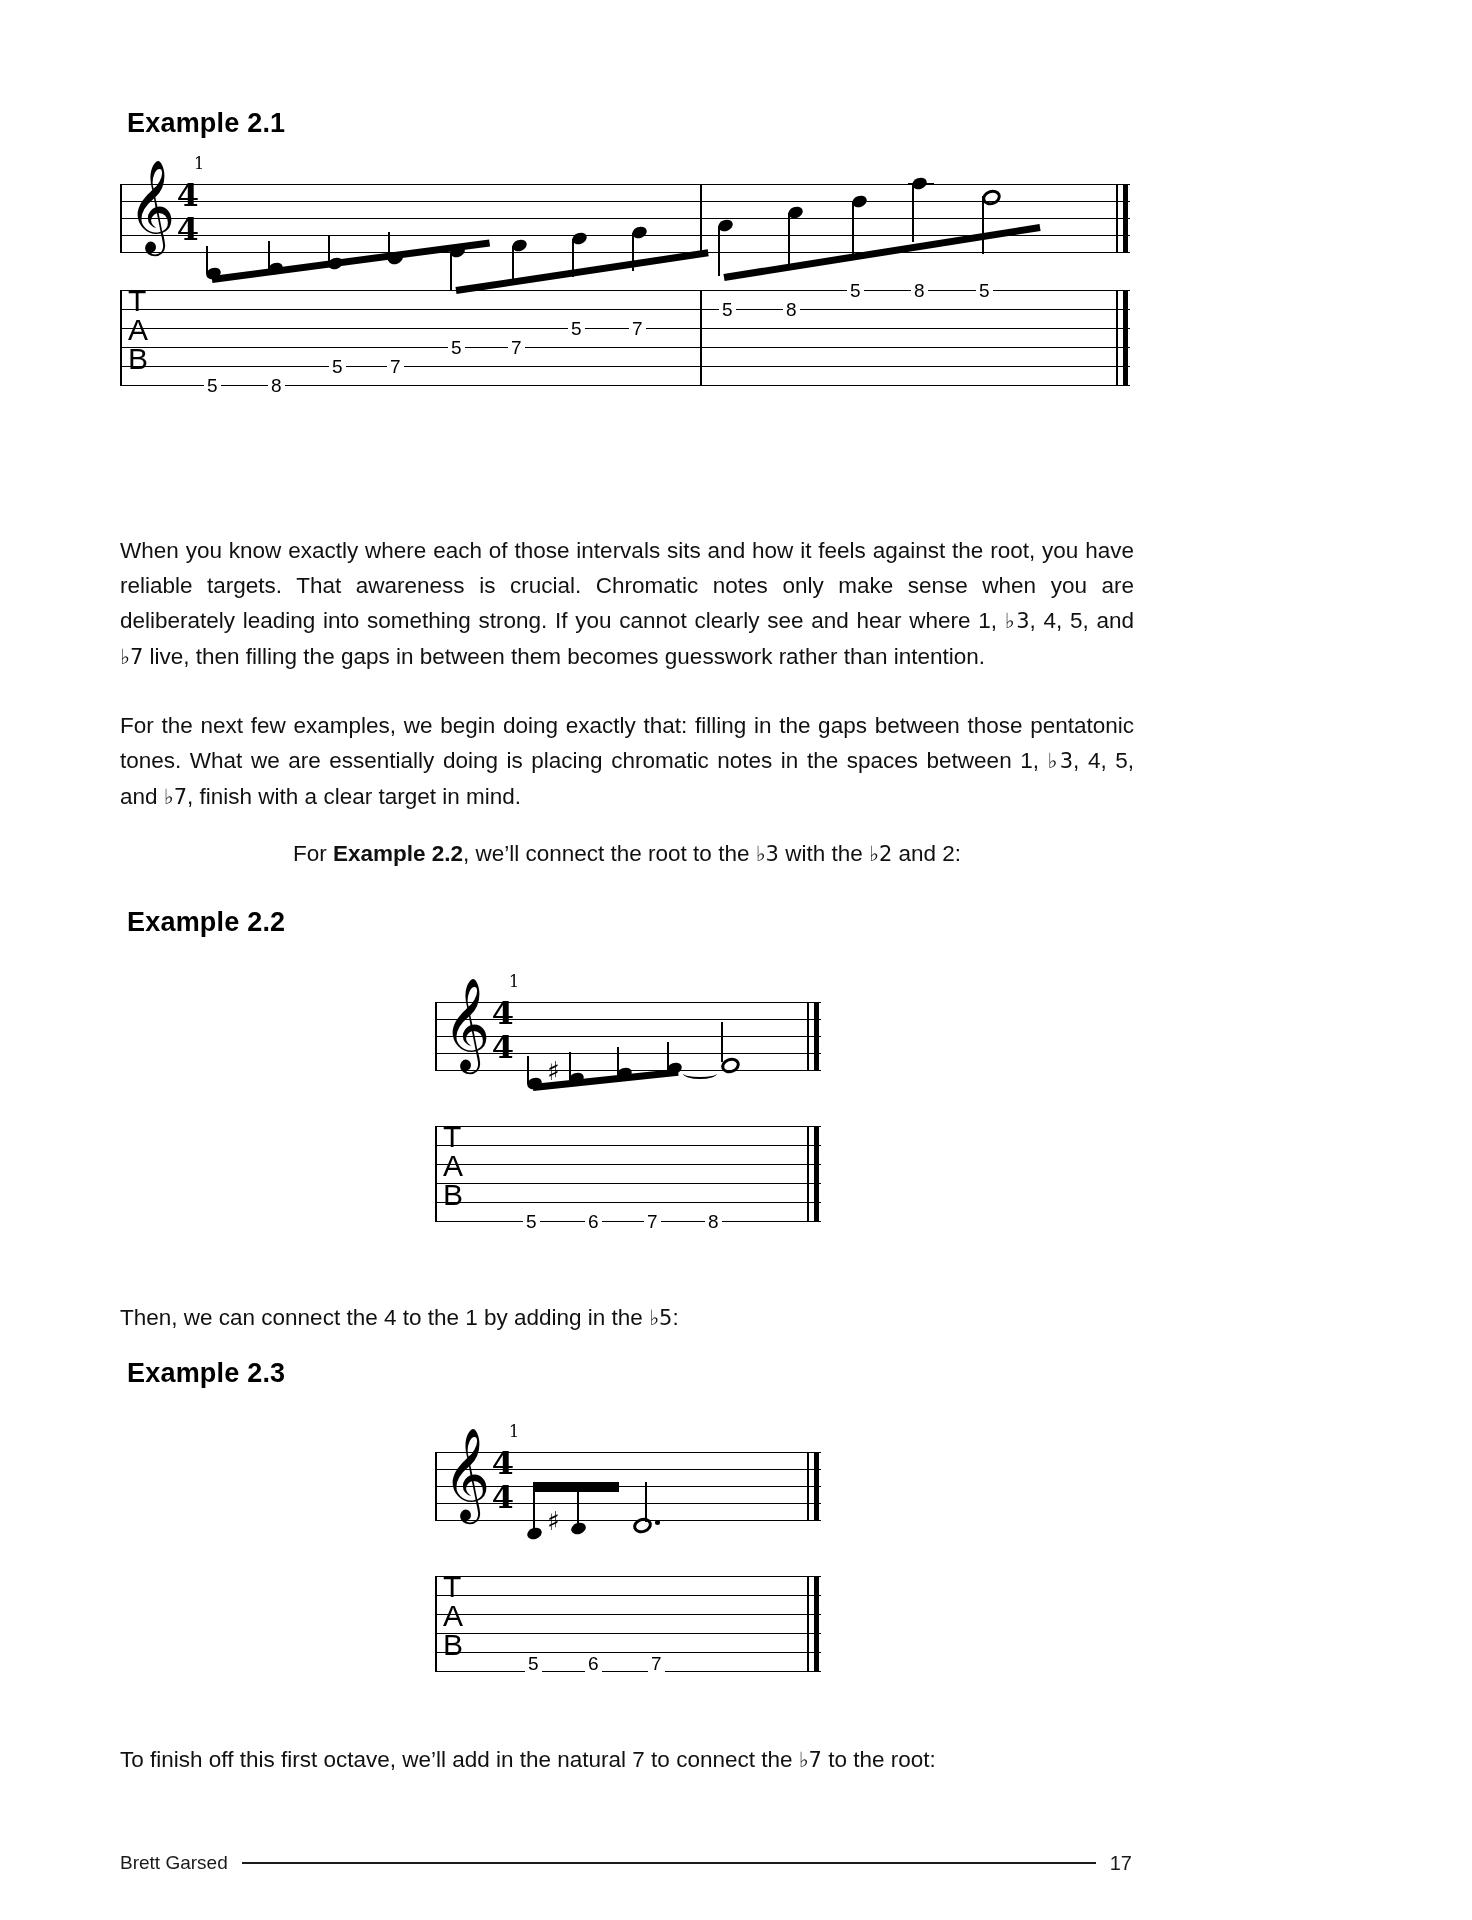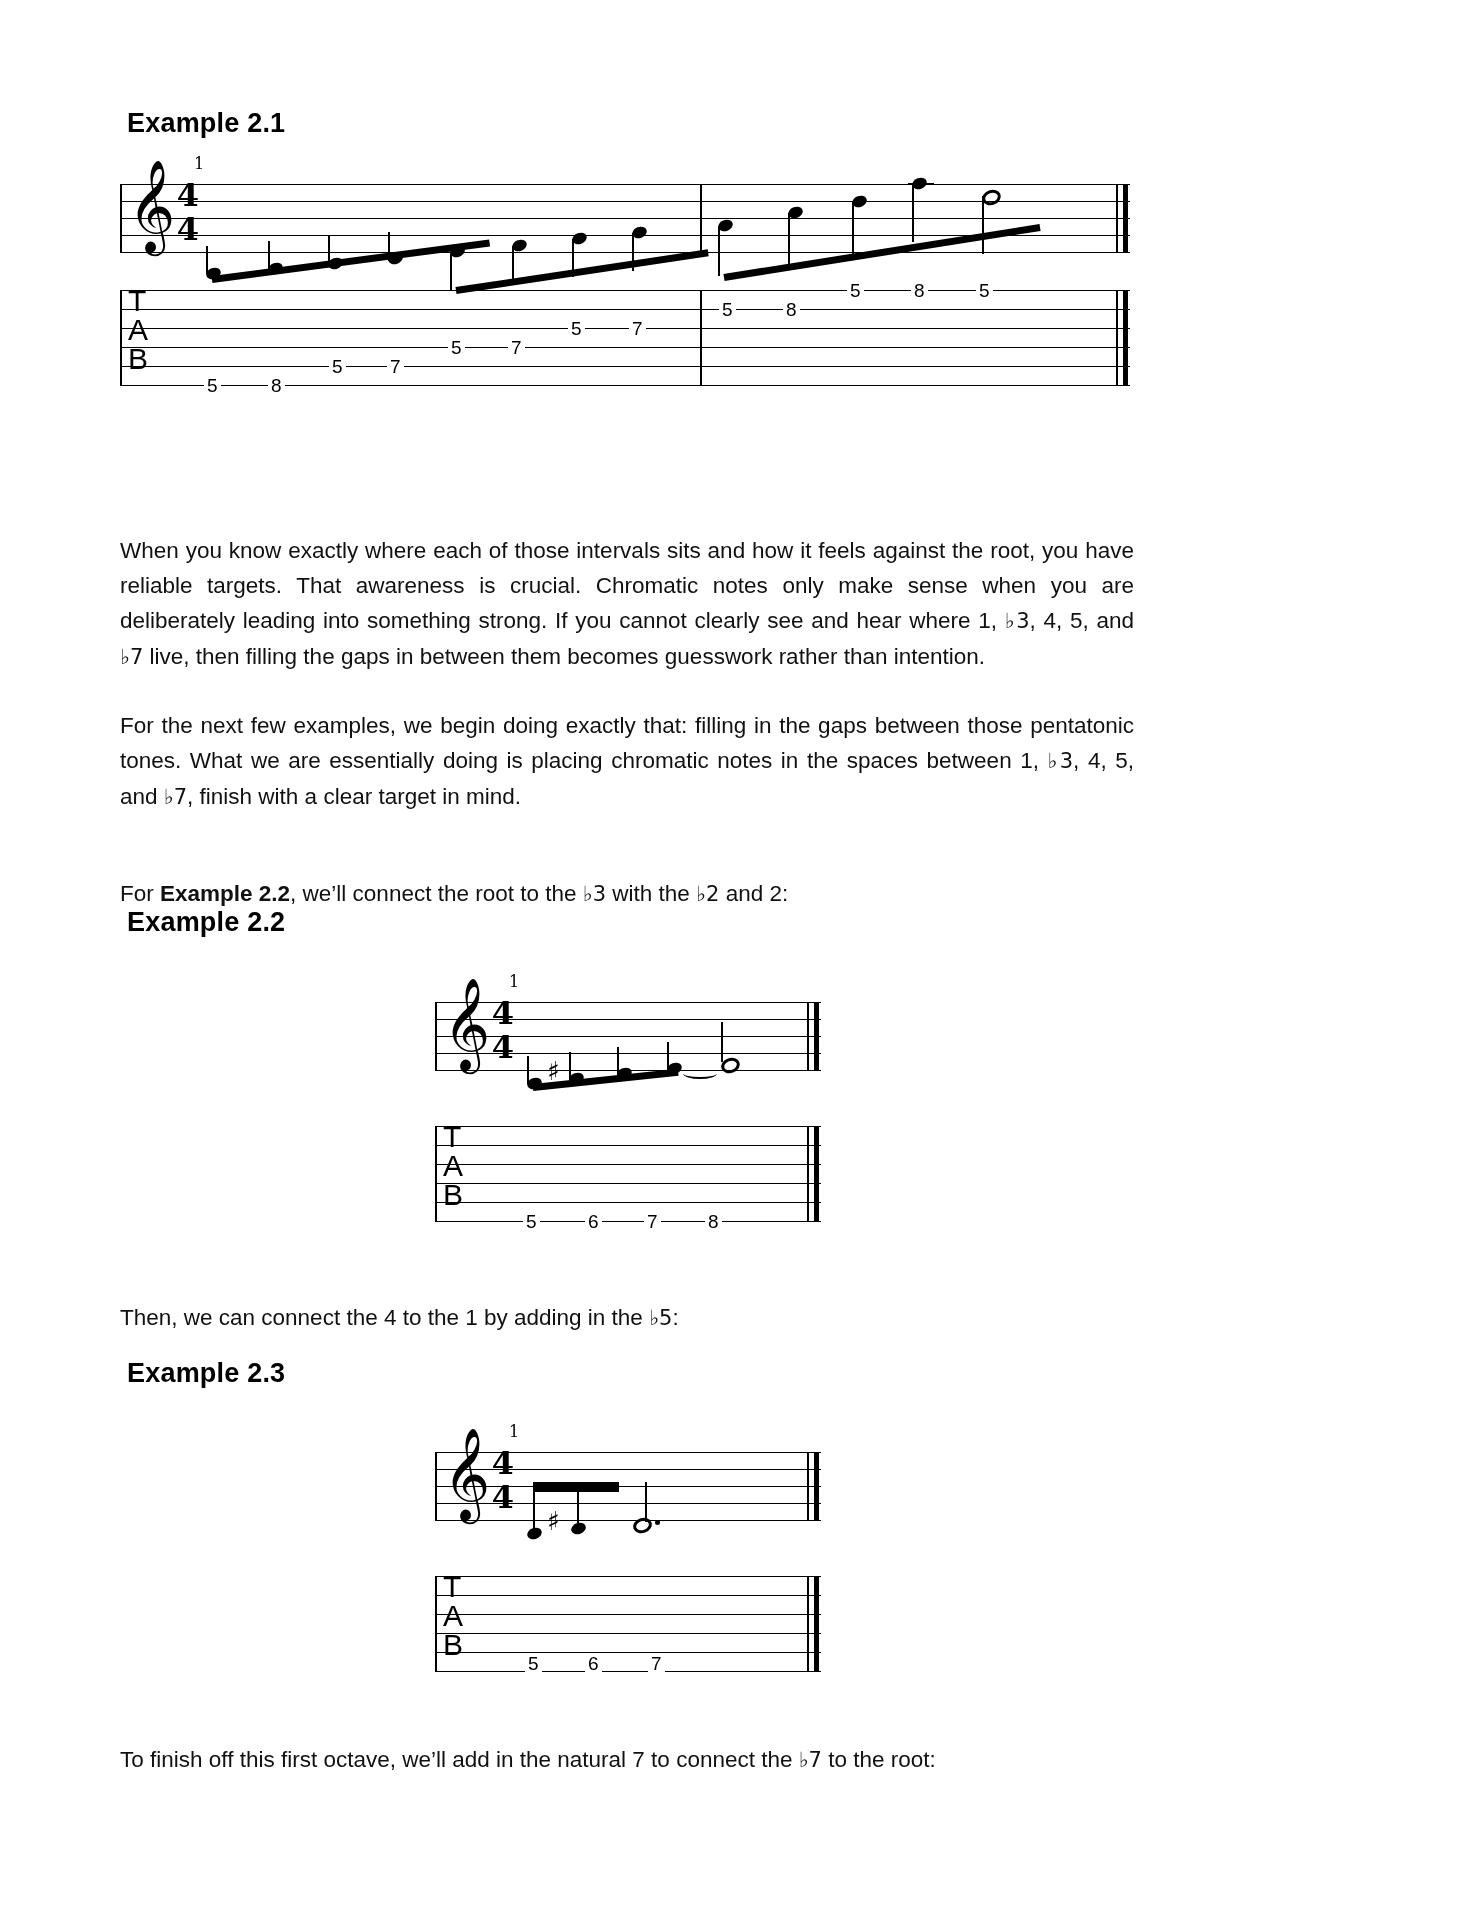--- a/index.html
+++ b/index.html
@@ -318,21 +318,21 @@
   </div>
 
   <div class="para" style="top:533px;">
     <span>When you know exactly where each of those intervals sits and how it feels against the root, you have reliable targets. That awareness is crucial. Chromatic notes only make sense when you are deliberately leading into something strong. If you cannot clearly see and hear where 1, </span><span class="flat">♭3</span><span>, 4, 5, and </span><span class="flat">♭7</span><span> live, then filling the gaps in between them becomes guesswork rather than intention.</span>
   </div>
 
   <div class="para" style="top:708px;">
     <span>For the next few examples, we begin doing exactly that: filling in the gaps between those pentatonic tones. What we are essentially doing is placing chromatic notes in the spaces between 1, </span><span class="flat">♭3</span><span>, 4, 5, and </span><span class="flat">♭7</span><span>, finish with a clear target in mind.</span>
   </div>
 
-  <div class="para nojust" style="top:876px;">
+  <div class="para nojust" style="top:836px;text-align:center;">
     <span>For </span><b>Example 2.2</b><span>, we’ll connect the root to the </span><span class="flat">♭3</span><span> with the </span><span class="flat">♭2</span><span> and 2:</span>
   </div>
 
   <div class="ex-heading" style="top:907px;">Example 2.2</div>
 
   <div class="system" style="left:435px; top:978px; width:390px; height:290px;">
 
     <div style="position:absolute; left:0; top:24px; width:386px; height:68px;">
       <div class="sline" style="top:0;"></div>
       <div class="sline" style="top:17px;"></div>
@@ -450,14 +450,19 @@
       <div class="tabnum" style="left:90px;  top:78px;">5</div>
       <div class="tabnum" style="left:150px; top:78px;">6</div>
       <div class="tabnum" style="left:213px; top:78px;">7</div>
     </div>
   </div>
 
   <div class="para nojust" style="top:1742px;">
     <span>To finish off this first octave, we’ll add in the natural 7 to connect the </span><span class="flat">♭7</span><span> to the root:</span>
   </div>
 
+  <div class="footer">
+    <div class="footer-name">Brett Garsed</div>
+    <div class="footer-rule"></div>
+    <div class="footer-page">17</div>
+  </div>
 
 </div>
 
 </body></html>

